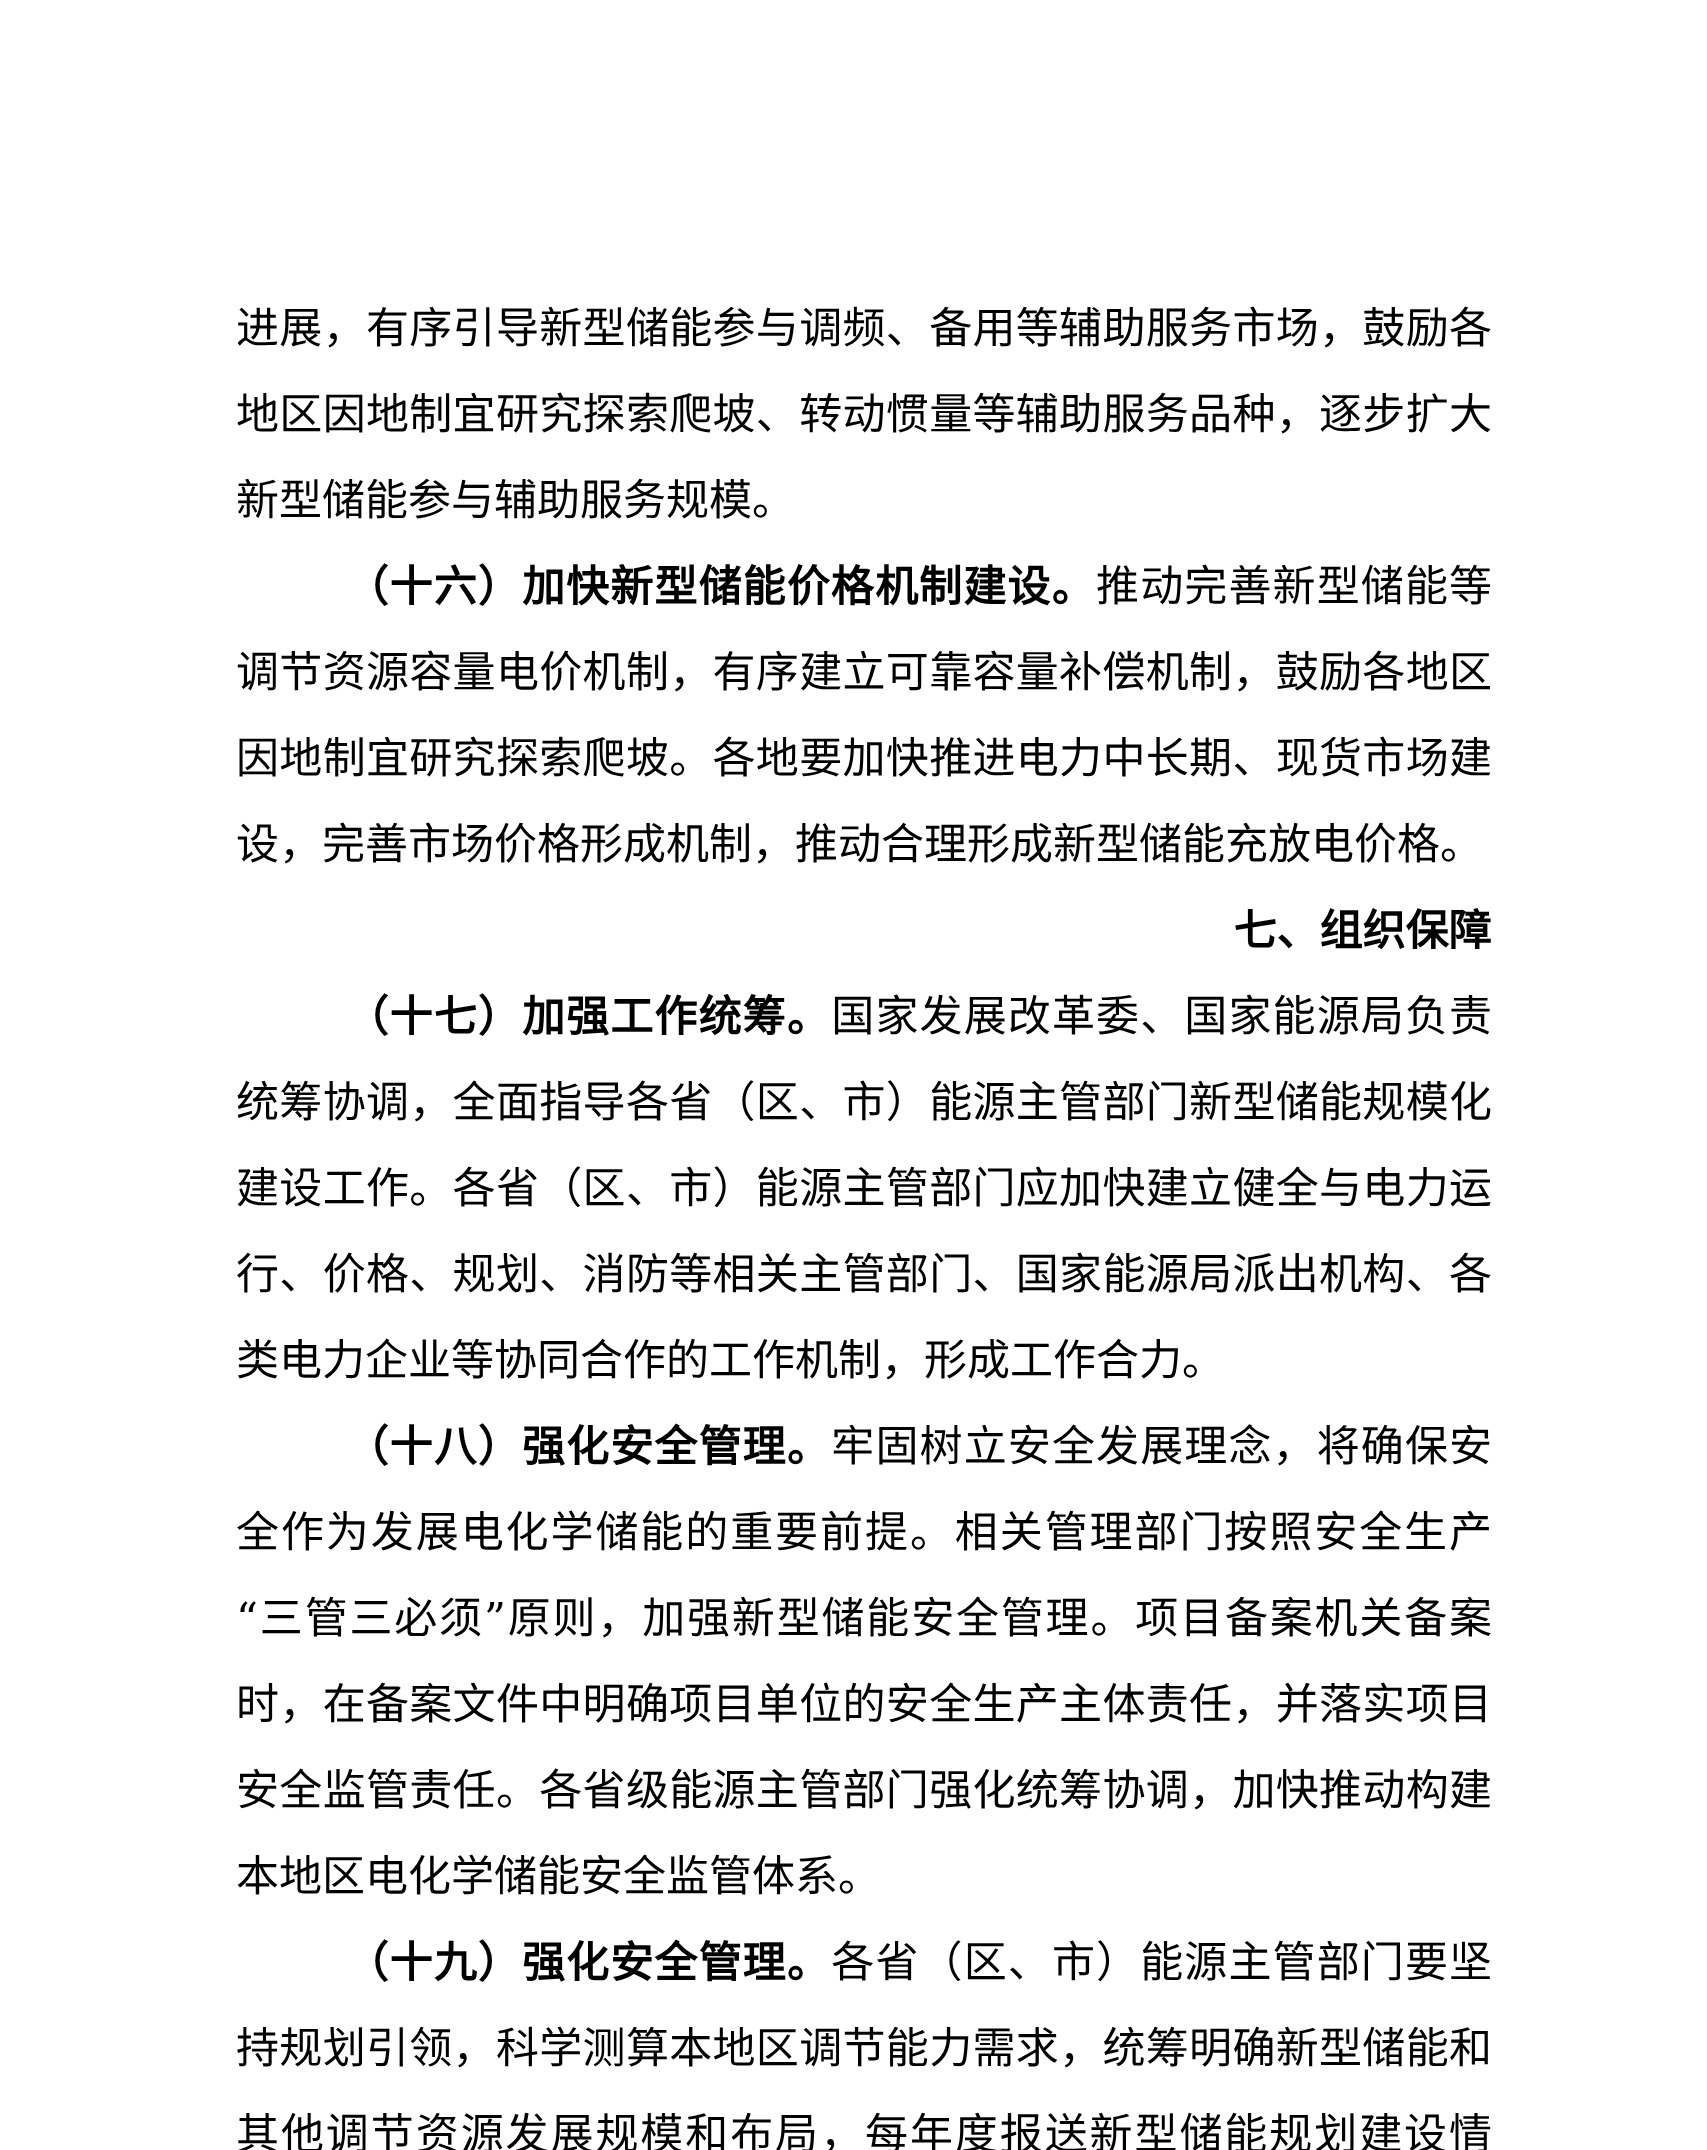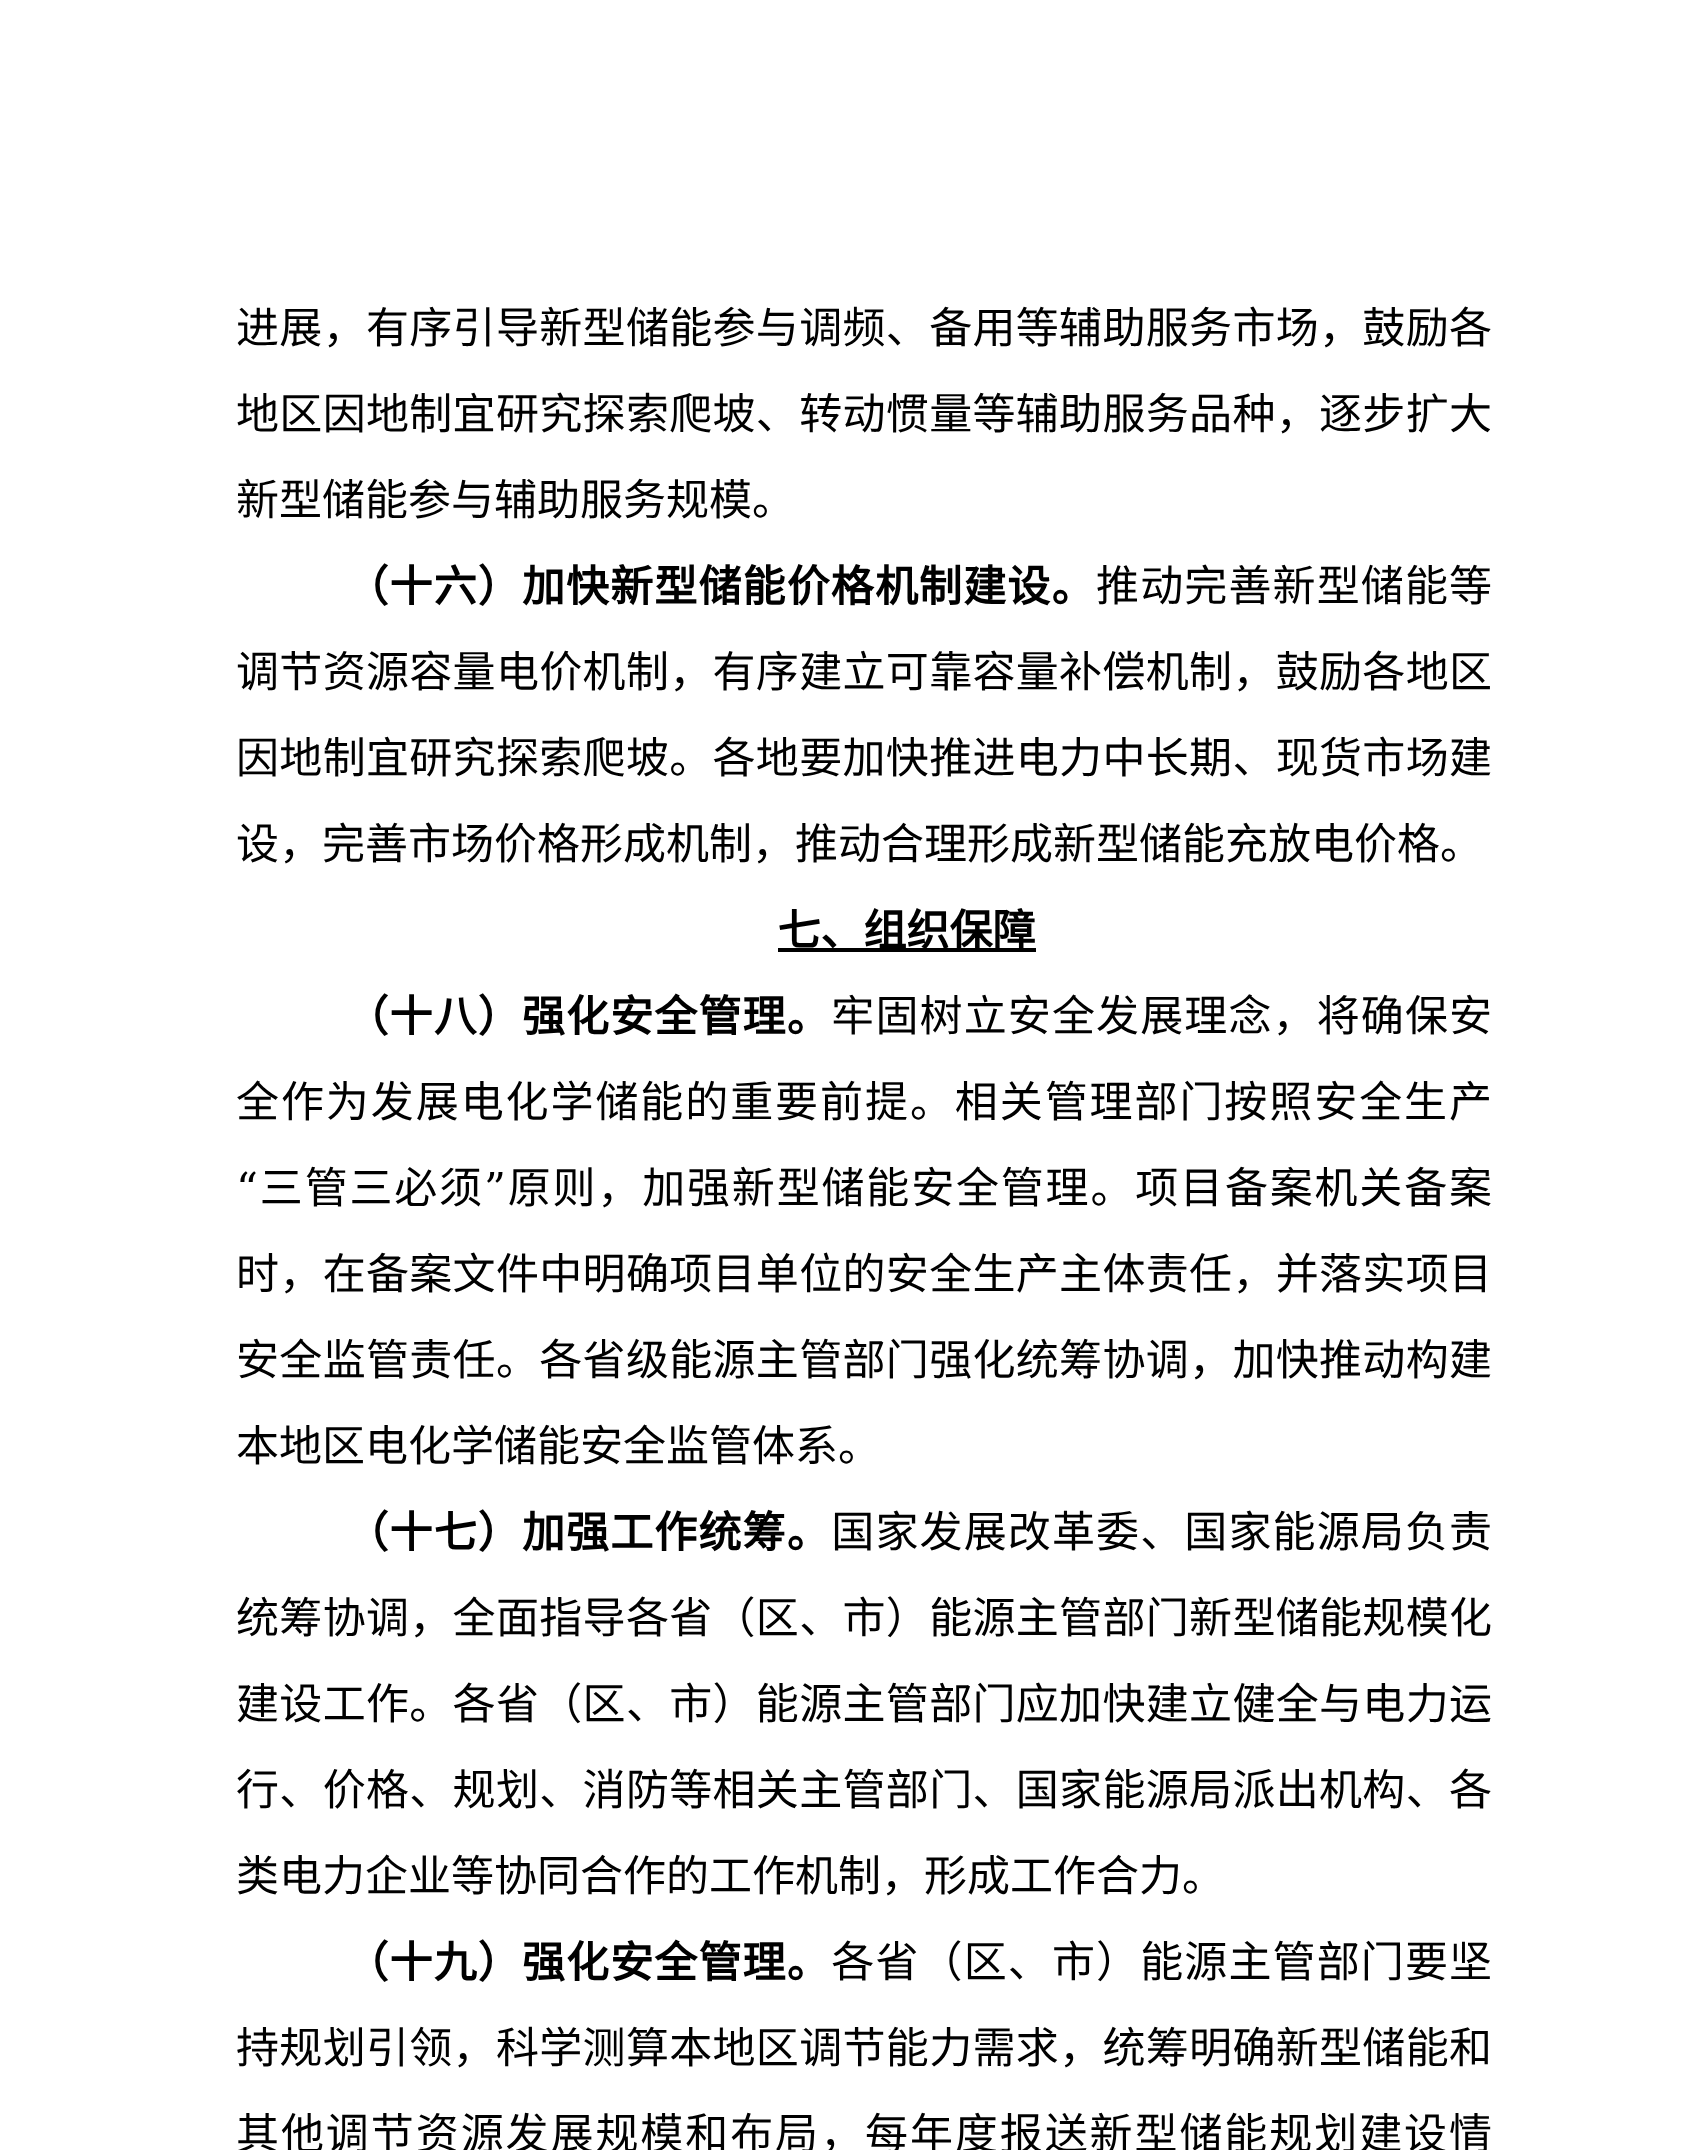--- a/index.html
+++ b/index.html
@@ -31,34 +31,33 @@
     margin: 0;
     padding: 0;
   }
   .content p.indent {
     text-indent: 2em;
   }
   .content p.heading {
     font-family: "DejaVu Sans", "Liberation Sans", sans-serif;
     font-weight: 700;
     text-indent: 2em;
-    text-align: center;
-    text-decoration: underline;
+    text-align: right;
   }
   .content .lead {
     font-weight: 700;
     margin-left: 24px;
   }
 </style>
 </head>
 <body>
 
 <main class="page">
   <section class="content" id="doc-content">
       <p><span>进展，有序引导新型储能参与调频、备用等辅助服务市场，鼓励各地区因地制宜研究探索爬坡、转动惯量等辅助服务品种，逐步扩大新型储能参与辅助服务规模。</span></p>
       <p class="indent"><b class="lead">（十六）加快新型储能价格机制建设。</b><span>推动完善新型储能等调节资源容量电价机制，有序建立可靠容量补偿机制，鼓励各地区因地制宜研究探索爬坡。各地要加快推进电力中长期、现货市场建设，完善市场价格形成机制，推动合理形成新型储能充放电价格。</span></p>
       <p class="heading"><span>七、组织保障</span></p>
+      <p class="indent"><b class="lead">（十七）加强工作统筹。</b><span>国家发展改革委、国家能源局负责统筹协调，全面指导各省（区、市）能源主管部门新型储能规模化建设工作。各省（区、市）能源主管部门应加快建立健全与电力运行、价格、规划、消防等相关主管部门、国家能源局派出机构、各类电力企业等协同合作的工作机制，形成工作合力。</span></p>
       <p class="indent"><b class="lead">（十八）强化安全管理。</b><span>牢固树立安全发展理念，将确保安全作为发展电化学储能的重要前提。相关管理部门按照安全生产“三管三必须”原则，加强新型储能安全管理。项目备案机关备案时，在备案文件中明确项目单位的安全生产主体责任，并落实项目安全监管责任。各省级能源主管部门强化统筹协调，加快推动构建本地区电化学储能安全监管体系。</span></p>
-      <p class="indent"><b class="lead">（十七）加强工作统筹。</b><span>国家发展改革委、国家能源局负责统筹协调，全面指导各省（区、市）能源主管部门新型储能规模化建设工作。各省（区、市）能源主管部门应加快建立健全与电力运行、价格、规划、消防等相关主管部门、国家能源局派出机构、各类电力企业等协同合作的工作机制，形成工作合力。</span></p>
       <p class="indent"><b class="lead">（十九）强化安全管理。</b><span>各省（区、市）能源主管部门要坚持规划引领，科学测算本地区调节能力需求，统筹明确新型储能和其他调节资源发展规模和布局，每年度报送新型储能规划建设情况，</span></p>
     </section>
 </main>
 
 
 </body></html>

